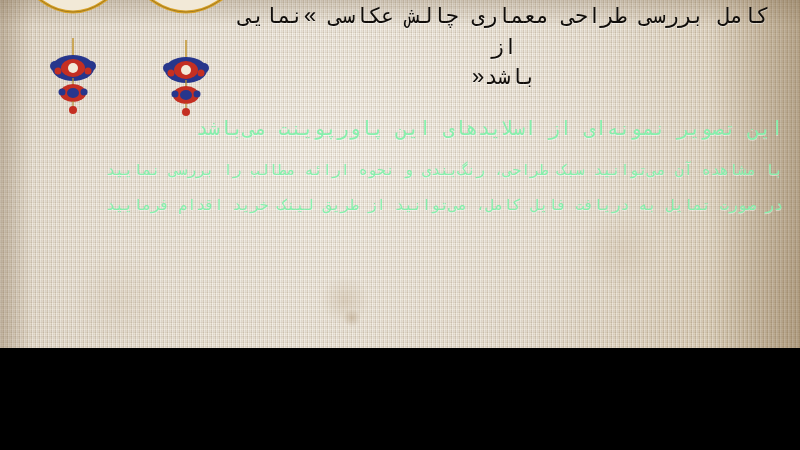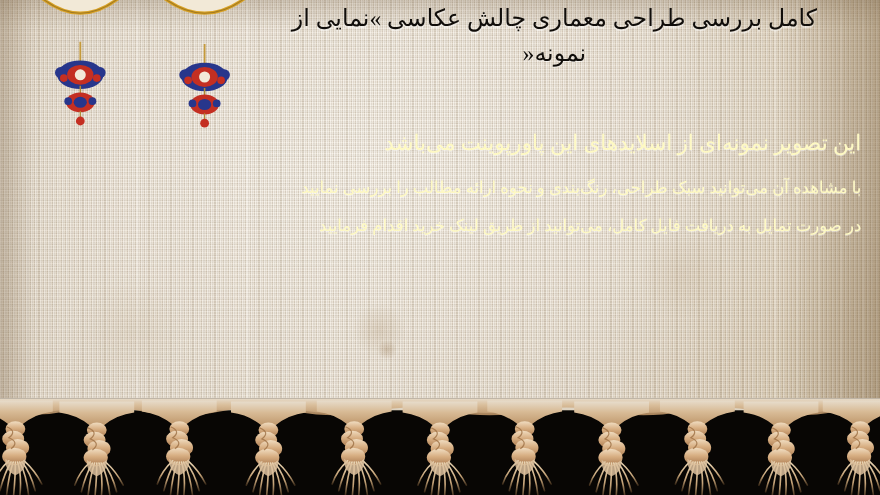--- a/index.html
+++ b/index.html
@@ -5,24 +5,24 @@
 <style>
   html, body {
     margin: 0;
     padding: 0;
     background: #000;
   }
 
   .stage {
     position: relative;
     width: 800px;
-    height: 450px;
+    height: 348px;
     overflow: hidden;
     background: #0a0705;
-    font-family: Liberation Serif, serif;
+    font-family: Liberation Mono, monospace;
     user-select: none;
   }
 
   
   .canvas-field {
     position: absolute;
     left: 0;
     top: 0;
     width: 800px;
     height: 378px;
@@ -108,21 +108,21 @@
     text-shadow: 0 1px 0 rgba(255,255,255,0.45);
   }
 
   .body-block {
     position: absolute;
     right: 17px;
     top: 108px;
     width: 768px;
     direction: rtl;
     text-align: right;
-    color: #fef9c3;
+    color: #86efac;
     font-size: 19.5px;
     line-height: 2.35;
     text-shadow: 0 1px 0 rgba(255,255,255,0.42);
   }
   .body-line { white-space: nowrap; }
   .body-line.l2 { font-size: 15px; }
   .body-line.l3 { font-size: 15px; }
 
   
   .fringe-zone {
@@ -263,21 +263,21 @@
         <circle cx="175" cy="156" r="3.5" fill="#27368c"></circle>
         <circle cx="197" cy="156" r="3.5" fill="#27368c"></circle>
         <line x1="186" y1="165" x2="186" y2="171" stroke="#b08a33" stroke-width="1.2"></line>
         <circle cx="186" cy="174" r="4" fill="#c42f22"></circle>
       </g>
     </svg>
   </div>
 
   <div class="title-block">
     <div>کامل بررسی طراحی معماری چالش عکاسی »نمایی از</div>
-    <div>نمونه«</div>
+    <div>باشد«</div>
   </div>
 
   <div class="body-block">
     <div class="body-line l1">این تصویر نمونه‌ای از اسلایدهای این پاورپوینت می‌باشد</div>
     <div class="body-line l2">با مشاهده آن می‌توانید سبک طراحی، رنگ‌بندی و نحوه ارائه مطالب را بررسی نمایید</div>
     <div class="body-line l3">در صورت تمایل به دریافت فایل کامل، می‌توانید از طریق لینک خرید اقدام فرمایید</div>
   </div>
 
   <div class="black-field"></div>
 

